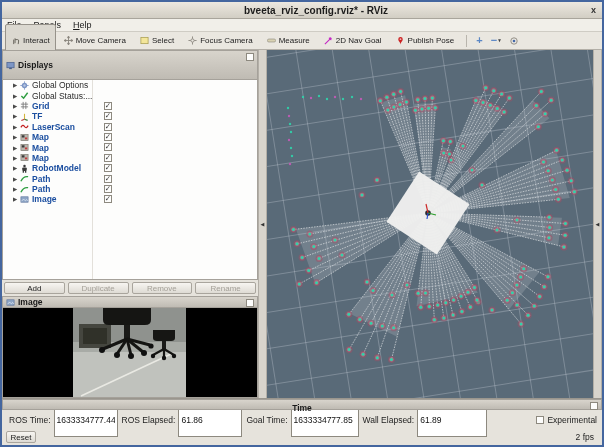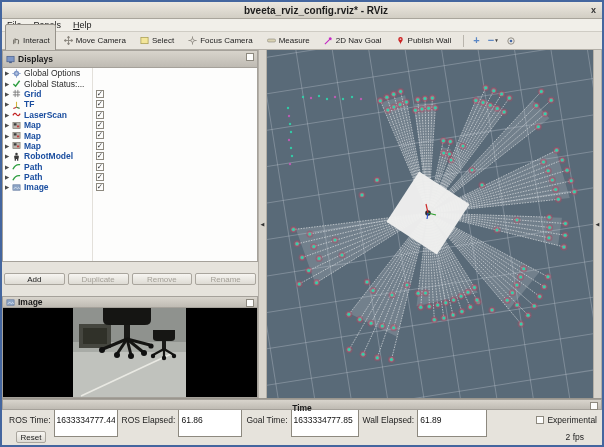--- a/index.html
+++ b/index.html
@@ -40,45 +40,45 @@
   .tool-btn.active { background:#dbd8d0; border:1px solid #96928a; }
   .tool-btn svg { width:9px; height:9px; }
   .tb-sep { width:1px; height:12px; background:#b9b5ad; margin:0 4px; }
   .mini-btn { display:inline-flex; align-items:flex-end; font-size:11px; font-weight:bold;
     color:#5b87c5; padding:0 3px; line-height:11px; }
   .mini-btn .caret { font-size:5px; color:#444; margin-left:1px; }
   
   .content { display:flex; height:348px; background:#e6e3dc; }
   .left-col { width:256px; display:flex; flex-direction:column; }
   .panel-header {
-    height:18px; background:linear-gradient(#d8d4cc,#bfbbb3);
+    height:30px; background:linear-gradient(#d8d4cc,#bfbbb3);
     border:1px solid #a5a19a; display:flex; align-items:center;
     padding:0 3px; gap:3px; position:relative;
   }
   .panel-header .ph-title { font-size:8.5px; font-weight:bold; color:#1a1a1a; }
   .panel-header svg { width:9px; height:9px; }
   .cb {
     width:8px; height:8px; background:#fdfdfc; border:1px solid #8d897f;
     display:inline-flex; align-items:center; justify-content:center;
     font-size:7.5px; color:#3a3a3a; line-height:8px; flex:none;
   }
   .panel-header .cb { position:absolute; right:3px; top:2px; }
   
   .displays-panel { height:246px; display:flex; flex-direction:column; }
-  .tree { flex:1; background:#fdfdfc; border:1px solid #a5a19a; border-top:none; position:relative; overflow:hidden; }
+  .tree { flex:1; background:#fdfdfc; border:1px solid #a5a19a; border-top:none; position:relative; overflow:hidden;padding-left:8px; }
   .tree .col-divider { position:absolute; left:89px; top:0; bottom:0; width:1px; background:#e3e0da; }
   .tree-row { height:10.4px; display:flex; align-items:center; position:relative; padding-left:2px; }
   .tree-row .arrow { width:7px; font-size:5.5px; color:#4a4a4a; flex:none; }
   .tree-row .t-icon { width:9px; height:9px; margin-right:3px; flex:none; }
   .tree-row .t-icon svg { width:9px; height:9px; display:block; }
   .tree-row .t-label { font-size:8.5px; color:#2b2b2b; white-space:nowrap; }
   .tree-row.blue .t-label { color:#1c4fa0; font-weight:bold; }
   .tree-row .cb { position:absolute; left:93px; top:1px; }
   .display-buttons {
-    height:15px; display:flex; gap:3px; padding:17px 2px; background:#e6e3dc;
+    height:15px; display:flex; gap:3px; padding:8px 2px; background:#e6e3dc;
     align-items:center;
   }
   .btn {
     flex:1; height:12px; font-size:8px; color:#222; text-align:center;
     background:linear-gradient(#f7f5f1,#dedbd4); border:1px solid #a9a59d;
     border-radius:2px; line-height:11px;
   }
   .btn.disabled { color:#a5a199; }
   
   .image-panel { height:102px; display:flex; flex-direction:column; }
@@ -97,21 +97,21 @@
   .time-panel .panel-header { height:11px;flex-direction:column; }
   .time-fields { height:19px; display:flex; align-items:center; padding:0 3px; }
   .time-fields label { font-size:8.5px; color:#1d1d1d; margin:0 3px 0 4px; white-space:nowrap; }
   .time-fields input {
     height:13px; font-size:8.5px; font-family:"Liberation Sans",sans-serif;
     border:1px solid #8d897f; background:#fff; padding:16px 2px; color:#111;
   }
   .time-fields .experimental { margin-left:auto; display:flex; align-items:center; gap:3px; padding-right:2px; }
   .time-fields .experimental span.lbl { font-size:8.5px; color:#1d1d1d; }
   
-  .statusbar { height:17px; background:#e6e3dc; display:flex; align-items:center; padding:0 14px; }
+  .statusbar { height:17px; background:#e6e3dc; display:flex; align-items:center; padding:0 4px; }
   .statusbar .btn-reset {
     width:30px; height:12px; font-size:8px; color:#222; text-align:center;
     background:linear-gradient(#f7f5f1,#dedbd4); border:1px solid #a9a59d;
     border-radius:2px; line-height:11px;
   }
   .statusbar .fps { margin-left:auto; font-size:8.5px; color:#1d1d1d; padding-right:4px; }
 </style>
 </head>
 <body>
 
@@ -173,21 +173,21 @@
       <svg viewBox="0 0 10 10">
           <path d="M1 9 L8 2 M8 2 L5.4 2.6 M8 2 L7.4 4.6" stroke="#c42ac4" stroke-width="1.3" fill="none"></path>
         </svg>
       <span>2D Nav Goal</span>
     </span>
     <span class="tool-btn">
       <svg viewBox="0 0 10 10">
           <path d="M5 9.5 C5 6.5 2.5 6 2.5 3.5 A2.5 2.5 0 0 1 7.5 3.5 C7.5 6 5 6.5 5 9.5 Z" fill="#cc2222"></path>
           <circle cx="5" cy="3.5" r="1" fill="#f0b0b0"></circle>
         </svg>
-      <span>Publish Wall</span>
+      <span>Publish Pose</span>
     </span>
     <span class="tb-sep"></span>
     <span class="mini-btn">
         <span>+</span>
       </span>
     <span class="mini-btn">
         <span>−</span>
         <span class="caret">▾</span>
       </span>
     <span class="mini-btn">

